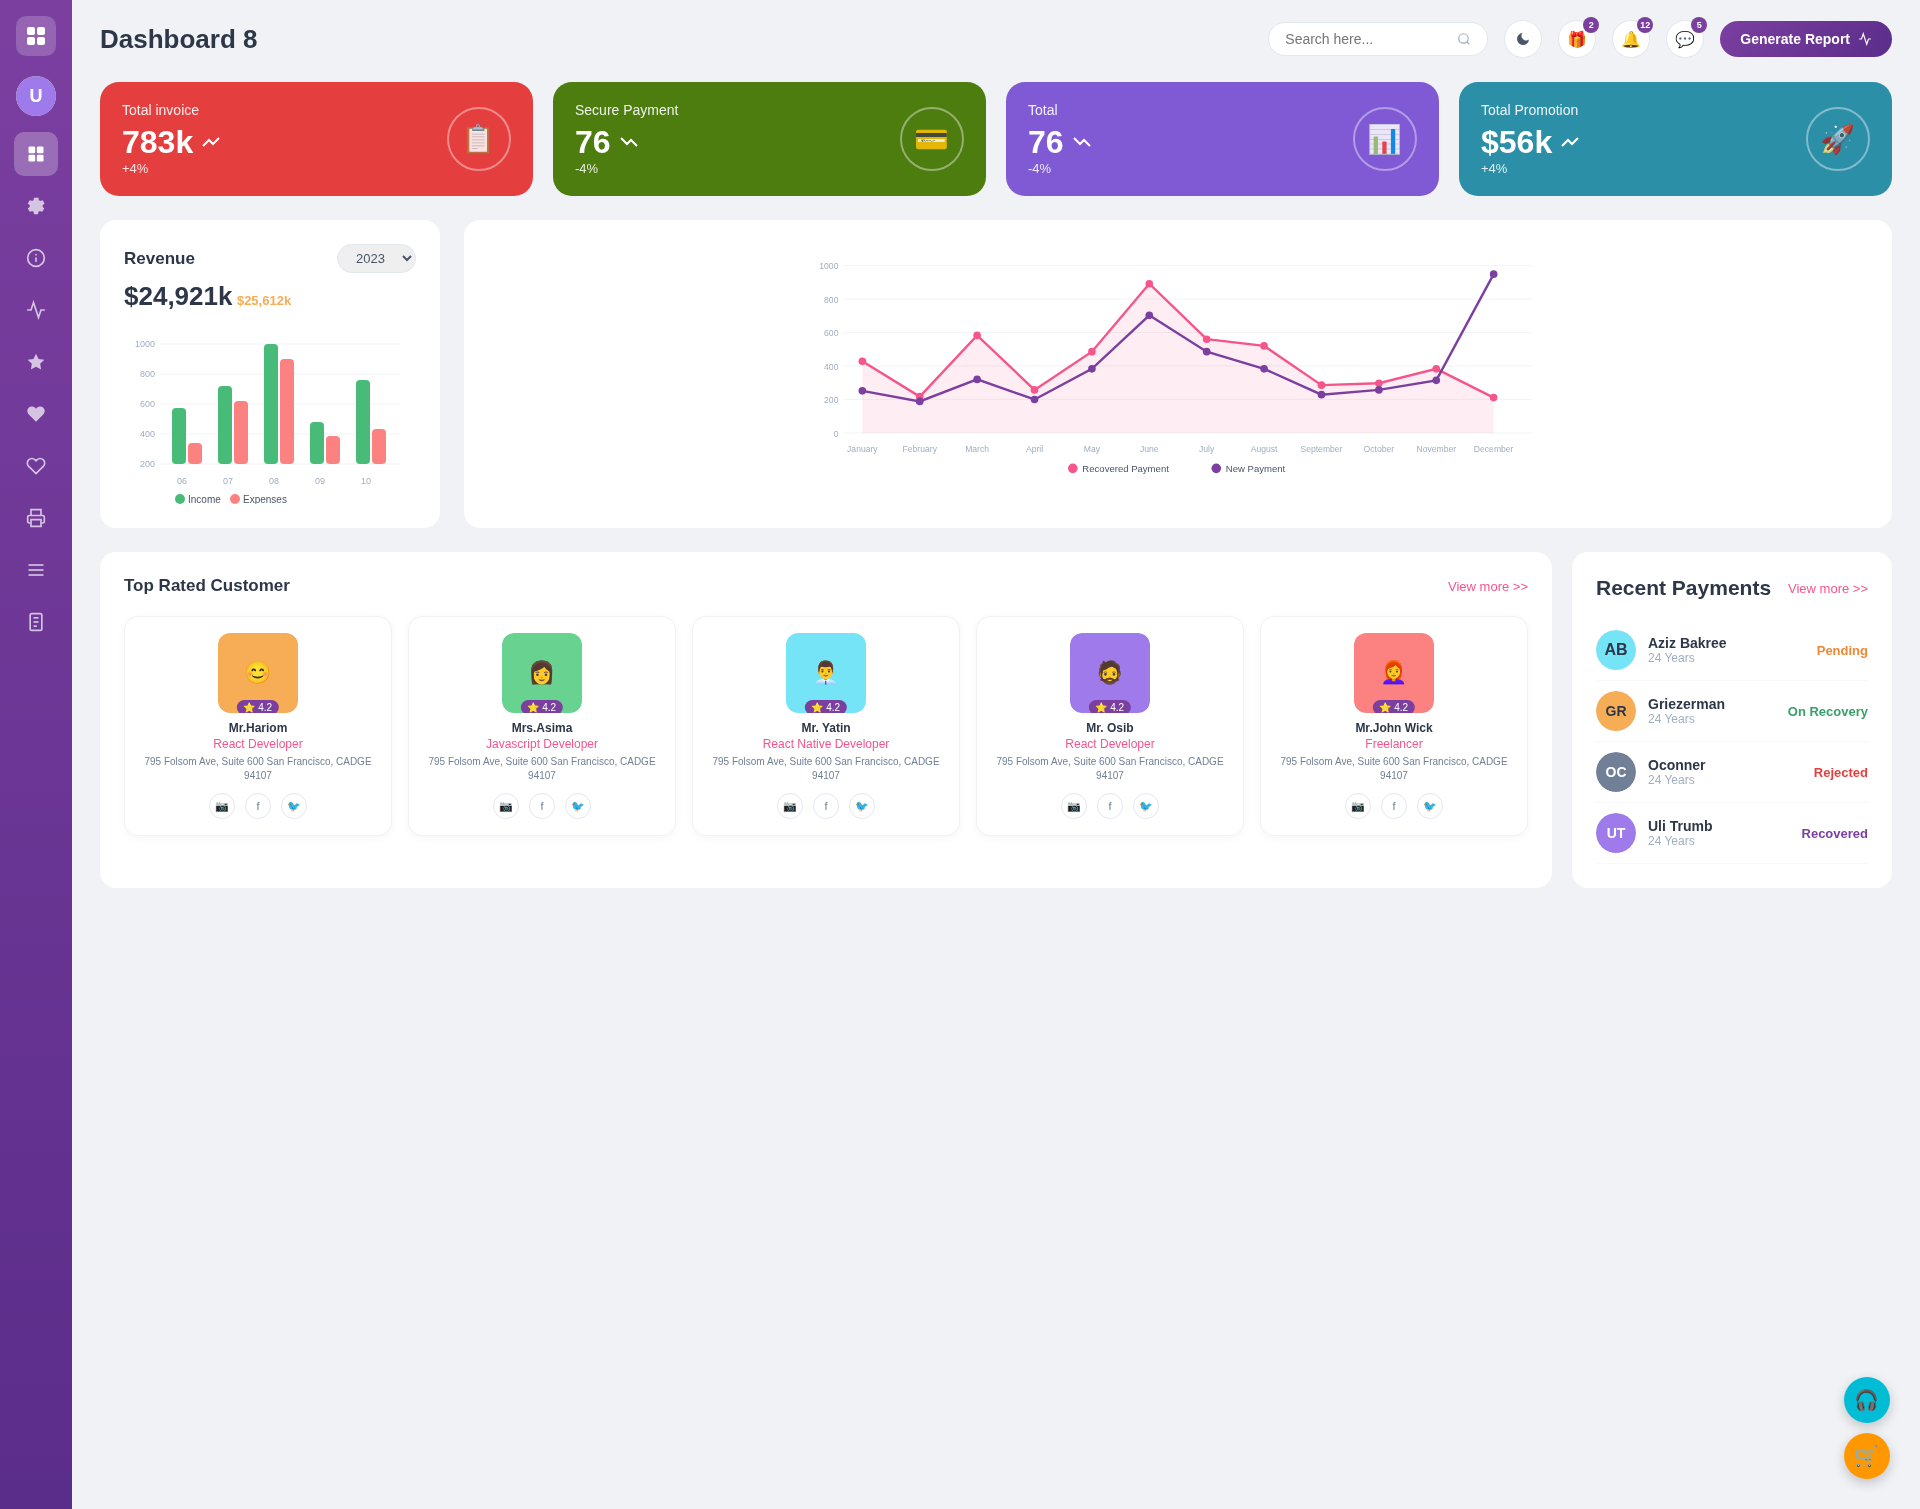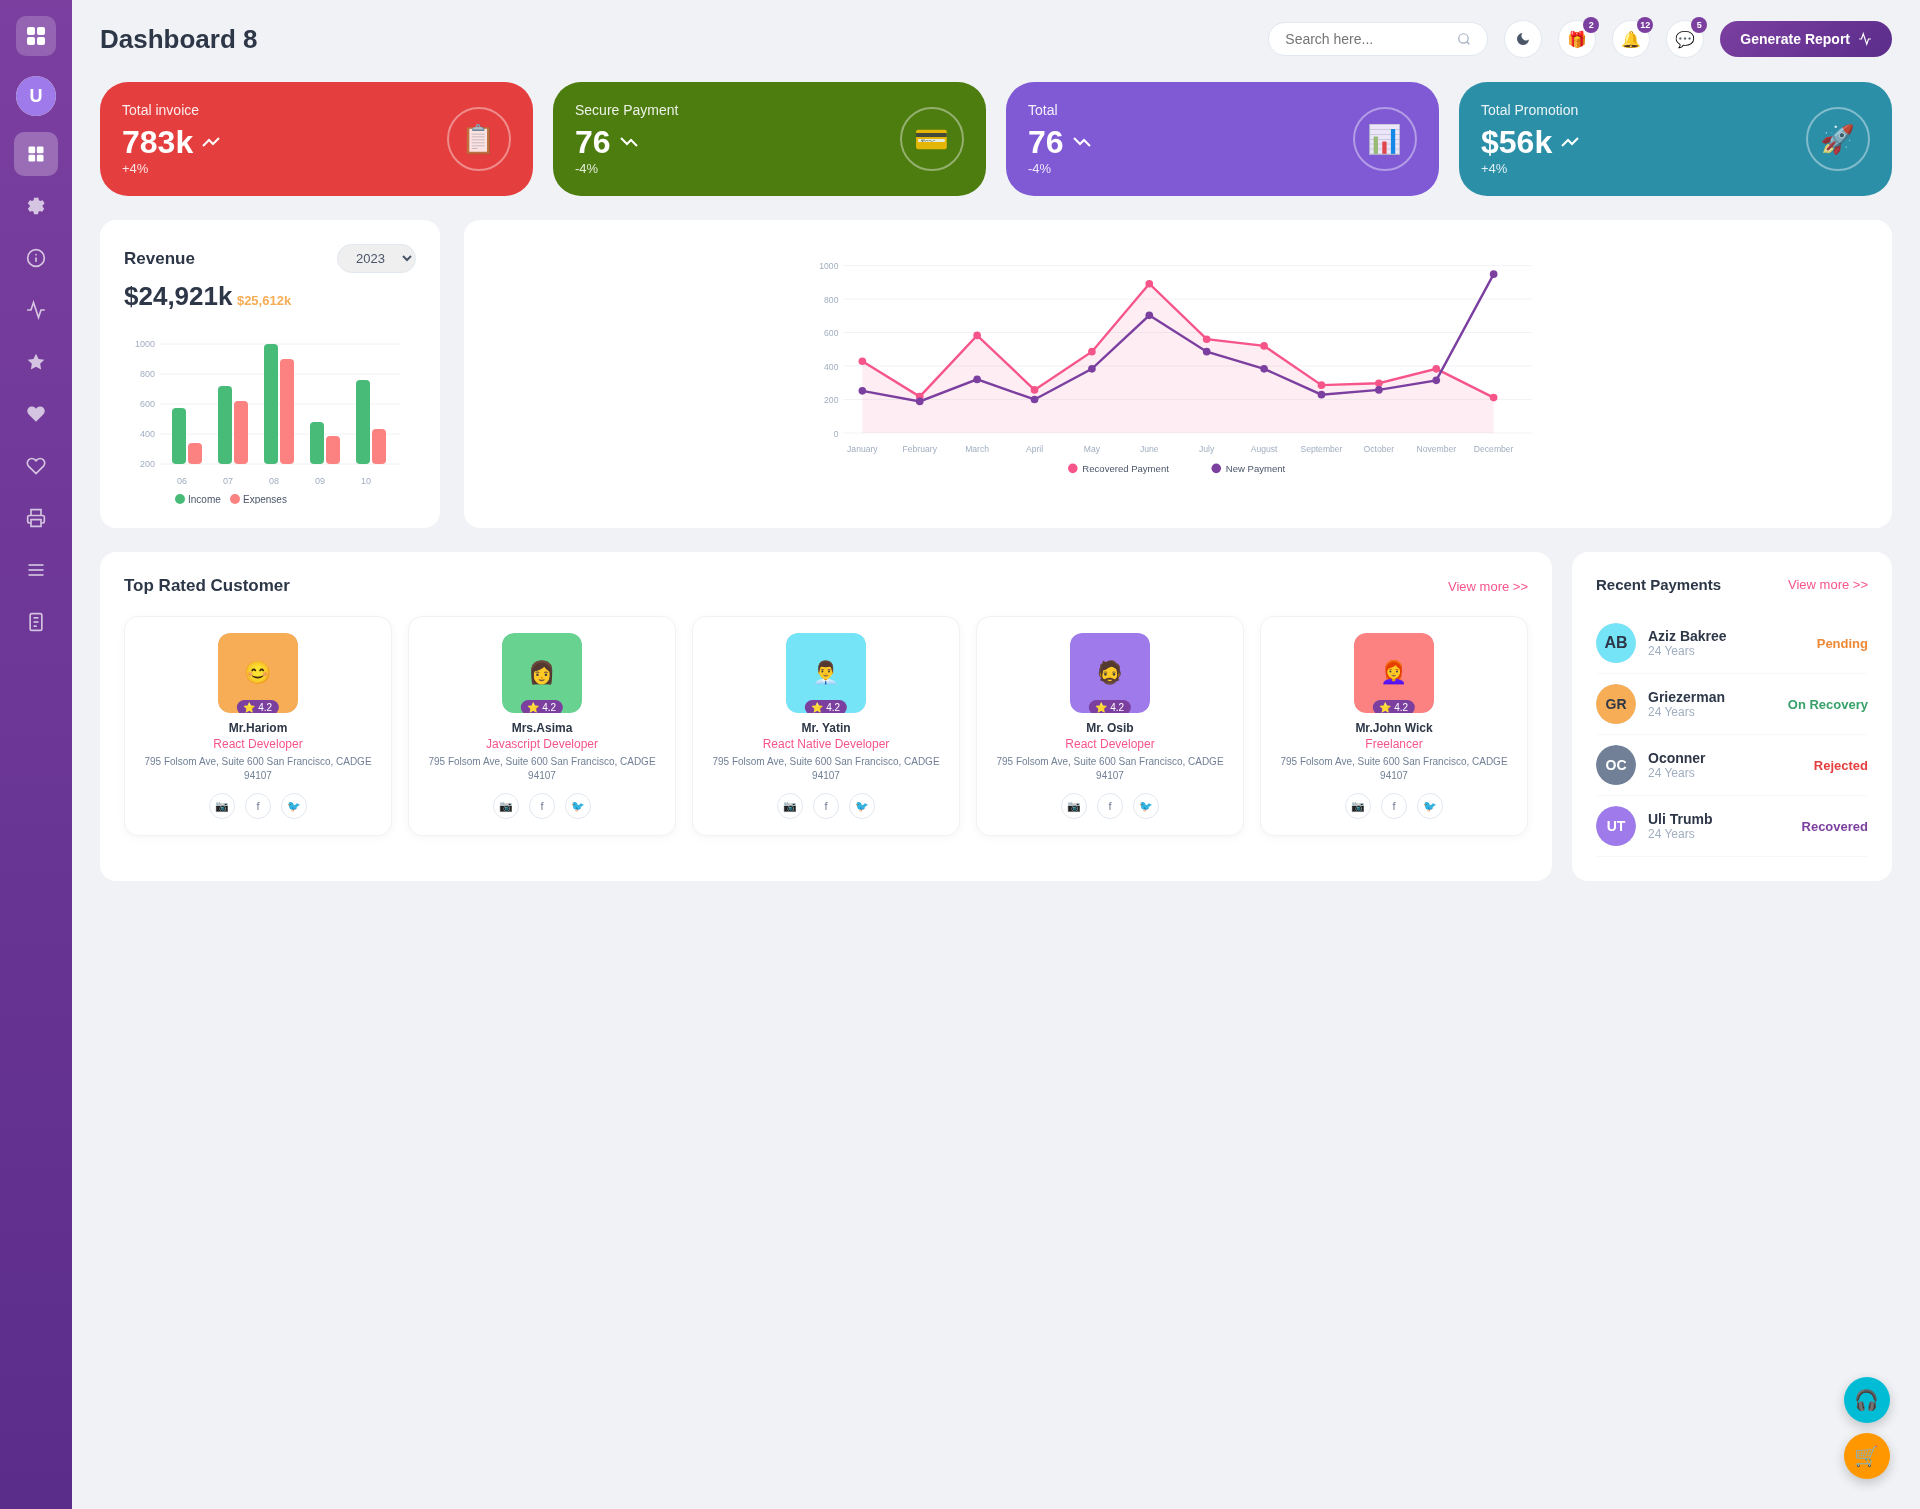--- a/index.html
+++ b/index.html
@@ -120,21 +120,21 @@
     }
 
     
     .stat-cards {
       display: grid;
       grid-template-columns: repeat(4, 1fr);
       gap: 20px;
       margin-bottom: 24px;
     }
     .stat-card {
-      border-radius: 28px;
+      border-radius: 19px;
       padding: 20px 22px;
       display: flex;
       align-items: center;
       justify-content: space-between;
       position: relative;
       overflow: hidden;
     }
     .stat-card.red { background: #e53e3e; }
     .stat-card.green { background: #4d7c0f; }
     .stat-card.purple { background: #805ad5; }
@@ -250,21 +250,21 @@
       cursor: pointer;
     }
 
     
     .payments-card {
       background: white;
       border-radius: 16px;
       padding: 24px;
     }
     .payments-header { display: flex; align-items: center; justify-content: space-between; margin-bottom: 20px; }
-    .payments-title { font-size: 15px; font-weight: 700; color: #2d3748; }
+    .payments-title { font-size: 21px; font-weight: 700; color: #2d3748; }
     .payment-item { display: flex; align-items: center; gap: 12px; padding: 10px 0; border-bottom: 1px solid #f7f8fa; }
     .payment-avatar { width: 40px; height: 40px; border-radius: 50%; background: #e2e8f0; overflow: hidden; flex-shrink: 0; }
     .payment-info { flex: 1; }
     .payment-name { font-size: 14px; font-weight: 600; color: #2d3748; }
     .payment-age { font-size: 12px; color: #a0aec0; }
     .payment-status { font-size: 13px; font-weight: 600; }
     .status-pending { color: #ed8936; }
     .status-recovery { color: #38a169; }
     .status-rejected { color: #e53e3e; }
     .status-recovered { color: #7b3fa0; }

